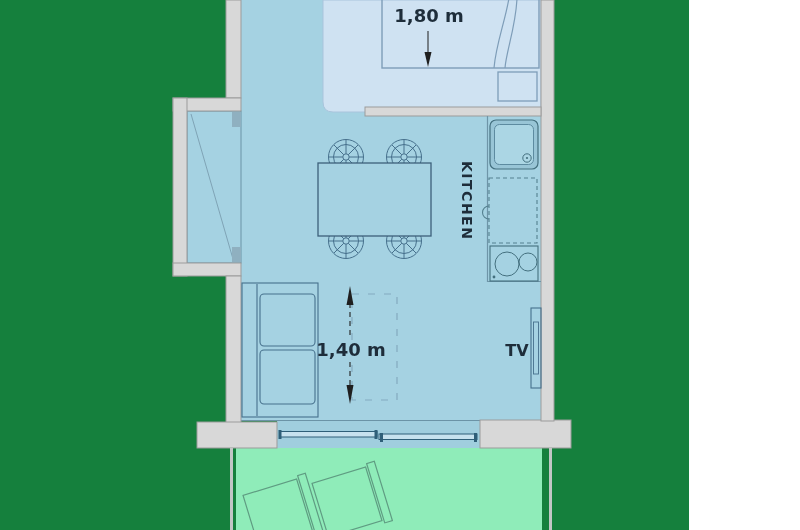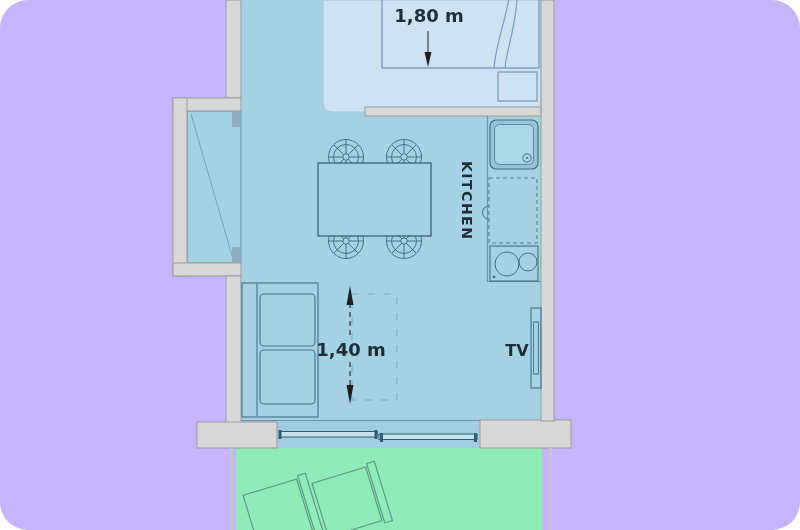--- a/index.html
+++ b/index.html
@@ -1,22 +1,21 @@
 <!DOCTYPE html>
 <html><head>
 <meta charset="utf-8">
 <style>
   html,body{margin:0;padding:0;background:#ffffff;}
   .canvas{
     position:relative;
-    width:800px;height:530px;
+    width:689px;height:530px;
     overflow:hidden;
-    background:#c4b5fd;
+    background:#15803d;
     font-family:"DejaVu Sans","Liberation Sans",sans-serif;
-    border-radius:28px;
   }
   svg{position:absolute;left:0;top:0;}
   text{font-family:"DejaVu Sans","Liberation Sans",sans-serif;}
 </style>
 </head>
 <body>
 
 <div class="canvas">
 <svg width="800" height="530" viewBox="0 0 800 530">
 

